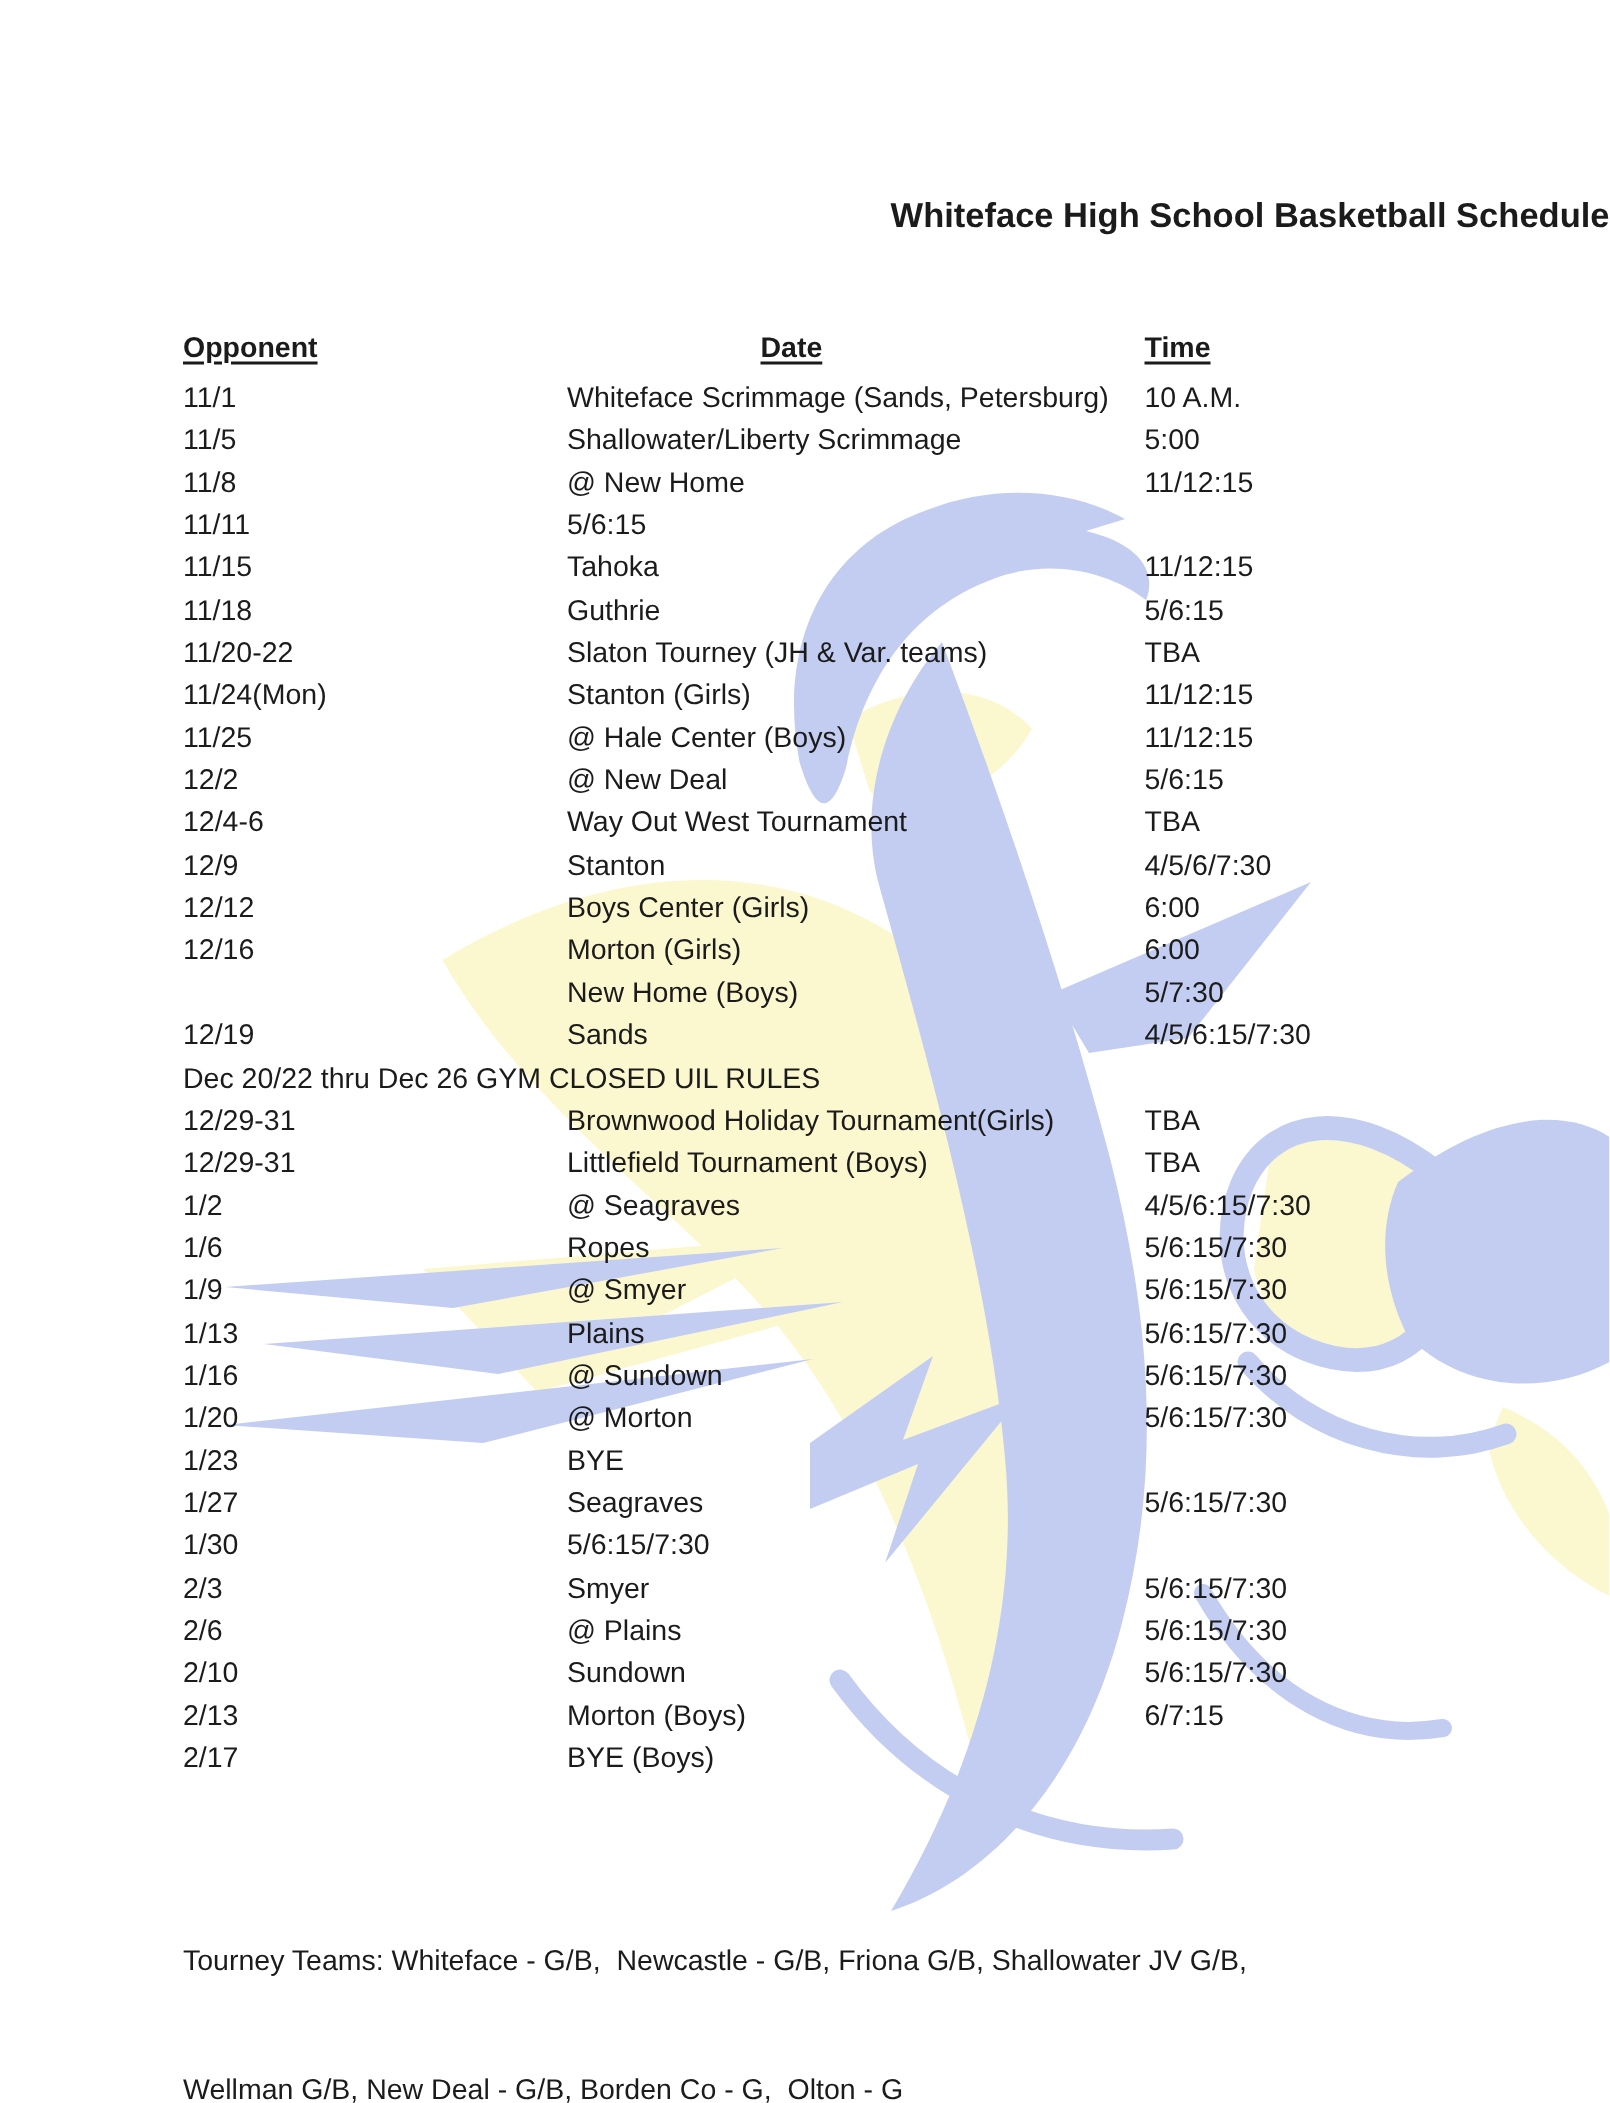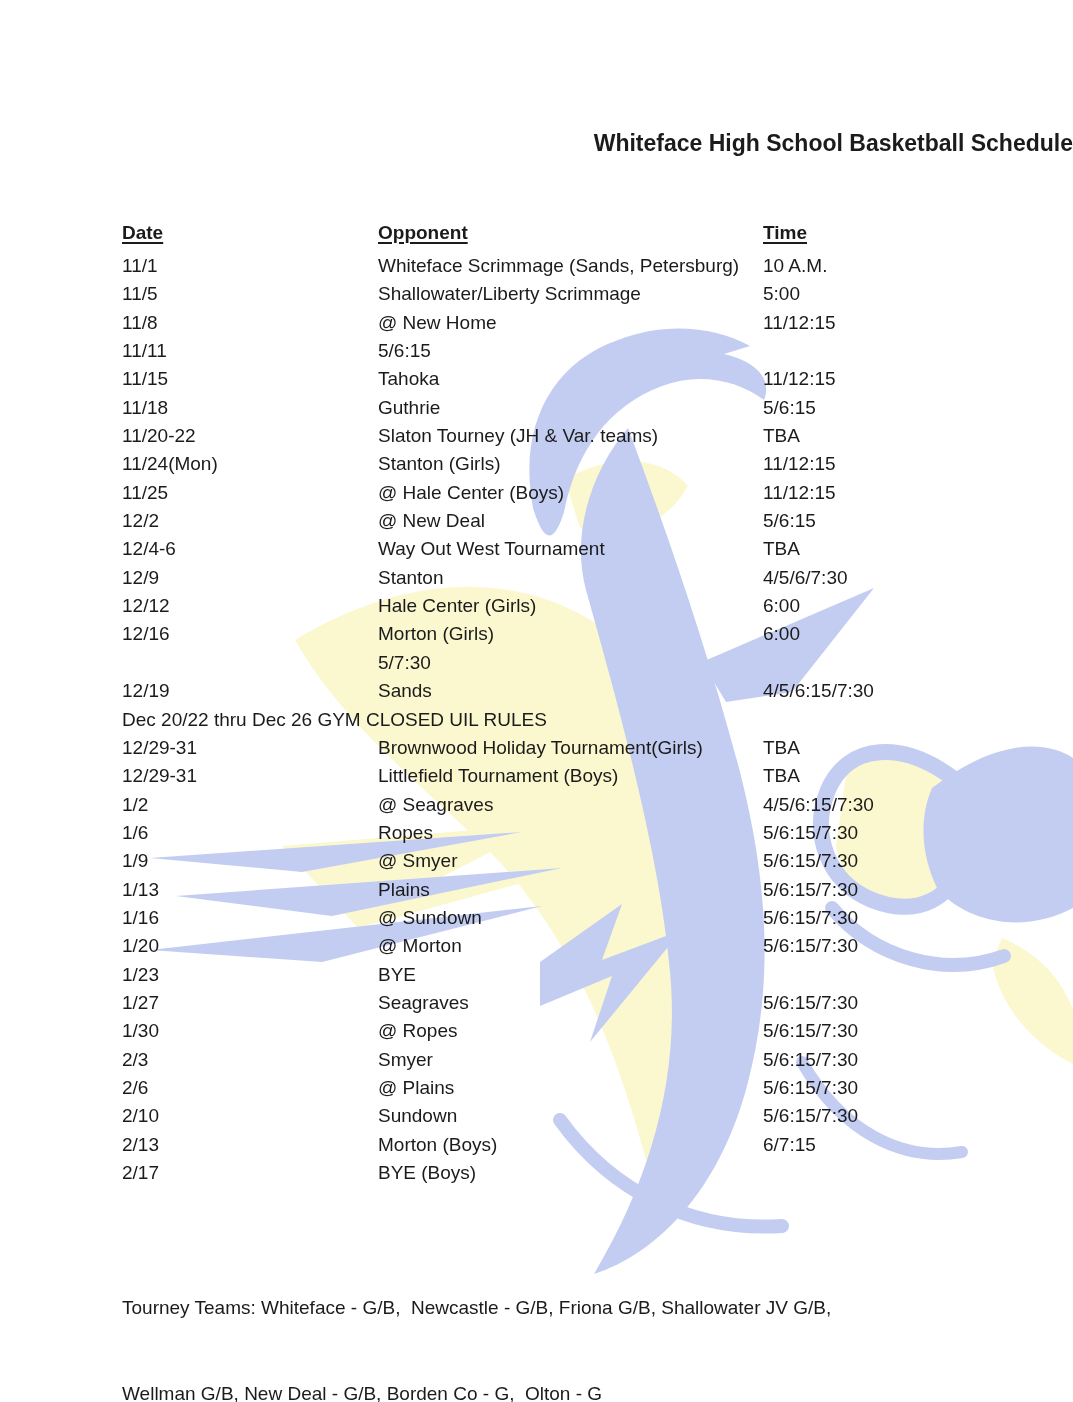--- a/index.html
+++ b/index.html
@@ -60,53 +60,53 @@
   </g>
 </svg>
 
 <div class="content">
   <div class="title">
     <div>Whiteface High School Basketball Schedule</div>
   </div>
 
   <div class="schedule">
     <div class="row header">
+      <span class="cell c-opp">Opponent</span>
       <span class="cell c-date">Date</span>
-      <span class="cell c-opp">Opponent</span>
       <span class="cell c-time">Time</span>
     </div>
     <div>
         <div class="row"><span class="c-date">11/1</span><span class="c-opp">Whiteface Scrimmage (Sands, Petersburg)</span><span class="c-time">10 A.M.</span></div>
         <div class="row"><span class="c-date">11/5</span><span class="c-opp">Shallowater/Liberty Scrimmage</span><span class="c-time">5:00</span></div>
         <div class="row"><span class="c-date">11/8</span><span class="c-opp">@ New Home</span><span class="c-time">11/12:15</span></div>
         <div class="row"><span class="c-date">11/11</span><span class="c-time">5/6:15</span></div>
         <div class="row"><span class="c-date">11/15</span><span class="c-opp">Tahoka</span><span class="c-time">11/12:15</span></div>
         <div class="row"><span class="c-date">11/18</span><span class="c-opp">Guthrie</span><span class="c-time">5/6:15</span></div>
         <div class="row"><span class="c-date">11/20-22</span><span class="c-opp">Slaton Tourney (JH &amp; Var. teams)</span><span class="c-time">TBA</span></div>
         <div class="row"><span class="c-date">11/24(Mon)</span><span class="c-opp">Stanton (Girls)</span><span class="c-time">11/12:15</span></div>
         <div class="row"><span class="c-date">11/25</span><span class="c-opp">@ Hale Center (Boys)</span><span class="c-time">11/12:15</span></div>
         <div class="row"><span class="c-date">12/2</span><span class="c-opp">@ New Deal</span><span class="c-time">5/6:15</span></div>
         <div class="row"><span class="c-date">12/4-6</span><span class="c-opp">Way Out West Tournament</span><span class="c-time">TBA</span></div>
         <div class="row"><span class="c-date">12/9</span><span class="c-opp">Stanton</span><span class="c-time">4/5/6/7:30</span></div>
-        <div class="row"><span class="c-date">12/12</span><span class="c-opp">Hale Center (Girls)</span><span class="c-time">6:00</span></div>
+        <div class="row"><span class="c-date">12/12</span><span class="c-opp">Boys Center (Girls)</span><span class="c-time">6:00</span></div>
         <div class="row"><span class="c-date">12/16</span><span class="c-opp">Morton (Girls)</span><span class="c-time">6:00</span></div>
-        <div class="row"><span class="c-date"></span><span class="c-time">5/7:30</span></div>
+        <div class="row"><span class="c-date"></span><span class="c-opp">New Home (Boys)</span><span class="c-time">5/7:30</span></div>
         <div class="row"><span class="c-date">12/19</span><span class="c-opp">Sands</span><span class="c-time">4/5/6:15/7:30</span></div>
         <div class="row"><span class="c-note">Dec 20/22 thru Dec 26 GYM CLOSED UIL RULES</span></div>
         <div class="row"><span class="c-date">12/29-31</span><span class="c-opp">Brownwood Holiday Tournament(Girls)</span><span class="c-time">TBA</span></div>
         <div class="row"><span class="c-date">12/29-31</span><span class="c-opp">Littlefield Tournament (Boys)</span><span class="c-time">TBA</span></div>
         <div class="row"><span class="c-date">1/2</span><span class="c-opp">@ Seagraves</span><span class="c-time">4/5/6:15/7:30</span></div>
         <div class="row"><span class="c-date">1/6</span><span class="c-opp">Ropes</span><span class="c-time">5/6:15/7:30</span></div>
         <div class="row"><span class="c-date">1/9</span><span class="c-opp">@ Smyer</span><span class="c-time">5/6:15/7:30</span></div>
         <div class="row"><span class="c-date">1/13</span><span class="c-opp">Plains</span><span class="c-time">5/6:15/7:30</span></div>
         <div class="row"><span class="c-date">1/16</span><span class="c-opp">@ Sundown</span><span class="c-time">5/6:15/7:30</span></div>
         <div class="row"><span class="c-date">1/20</span><span class="c-opp">@ Morton</span><span class="c-time">5/6:15/7:30</span></div>
         <div class="row"><span class="c-date">1/23</span><span class="c-opp">BYE</span><span class="c-time"></span></div>
         <div class="row"><span class="c-date">1/27</span><span class="c-opp">Seagraves</span><span class="c-time">5/6:15/7:30</span></div>
-        <div class="row"><span class="c-date">1/30</span><span class="c-opp">@ Ropes</span><span class="c-time">5/6:15/7:30</span></div>
+        <div class="row"><span class="c-date">1/30</span><span class="c-time">5/6:15/7:30</span></div>
         <div class="row"><span class="c-date">2/3</span><span class="c-opp">Smyer</span><span class="c-time">5/6:15/7:30</span></div>
         <div class="row"><span class="c-date">2/6</span><span class="c-opp">@ Plains</span><span class="c-time">5/6:15/7:30</span></div>
         <div class="row"><span class="c-date">2/10</span><span class="c-opp">Sundown</span><span class="c-time">5/6:15/7:30</span></div>
         <div class="row"><span class="c-date">2/13</span><span class="c-opp">Morton (Boys)</span><span class="c-time">6/7:15</span></div>
         <div class="row"><span class="c-date">2/17</span><span class="c-opp">BYE (Boys)</span><span class="c-time"></span></div>
       </div>
   </div>
 
   <div class="footer">
     <div>Tourney Teams: Whiteface - G/B,  Newcastle - G/B, Friona G/B, Shallowater JV G/B,</div>

